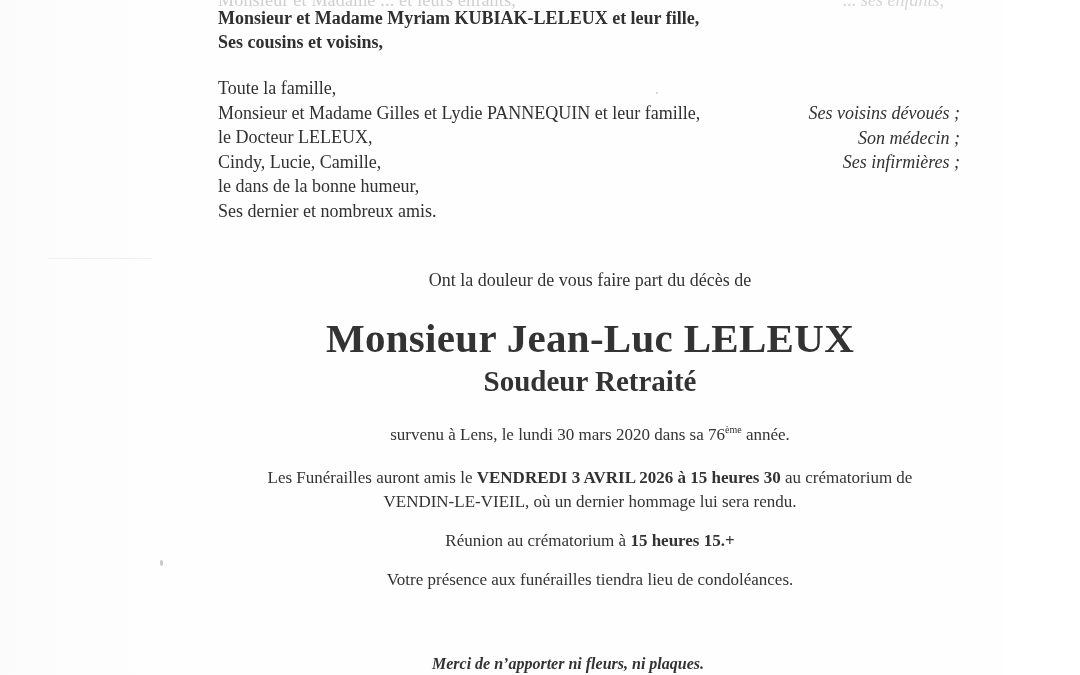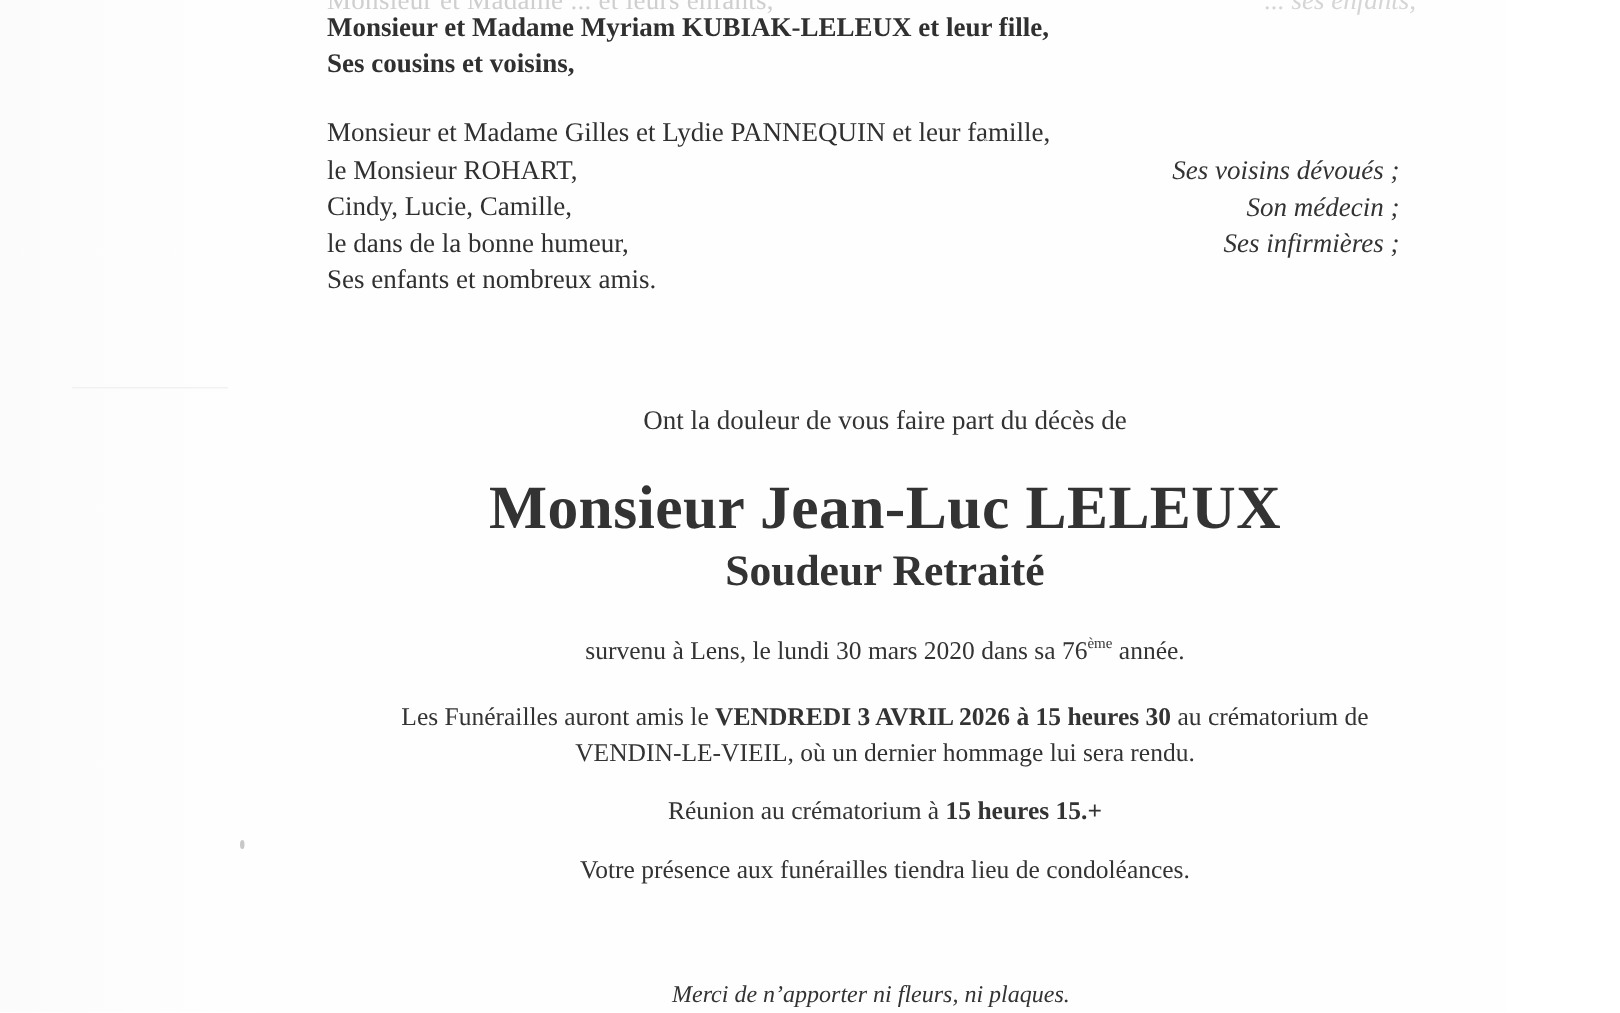--- a/index.html
+++ b/index.html
@@ -56,21 +56,21 @@
       position: absolute;
       left: 218px;
       top: 76px;
       font-size: 18px;
       line-height: 24.5px;
       color: #303030;
     }
     .group2 .line { white-space: nowrap; }
     .roles {
       position: absolute;
-      right: 71px;
+      right: 44px;
       top: 101px;
       text-align: right;
       font-size: 18px;
       line-height: 24.5px;
       font-style: italic;
       color: #333;
     }
     .roles .line { white-space: nowrap; }
     .center {
       position: absolute;
@@ -127,25 +127,25 @@
       right: 57px;
       top: 610px;
       font-size: 16px;
       font-style: italic;
       font-weight: bold;
       color: #333;
       white-space: nowrap;
     }
     .no-flowers {
       position: absolute;
-      left: 448px;
+      left: 432px;
       top: 655px;
       font-size: 16px;
       font-style: italic;
-      font-weight: normal;
+      font-weight: bold;
       color: #333;
       white-space: nowrap;
     }
     b { font-weight: bold; }
     .speck {
       position: absolute;
       background: #c8c8c8;
       border-radius: 50%;
     }
     .margin-shade {
@@ -172,25 +172,26 @@
 
   <div class="cut-line">Monsieur et Madame ... et leurs enfants,</div>
   <div class="cut-right">... ses enfants,</div>
 
   <div class="family-block">
     <div class="line">Monsieur et Madame Myriam KUBIAK-LELEUX et leur fille,</div>
     <div class="line">Ses cousins et voisins,</div>
   </div>
 
   <div class="group2">
+    <div class="line">Toute la famille,</div>
     <div class="line">Monsieur et Madame Gilles et Lydie PANNEQUIN et leur famille,</div>
-    <div class="line">le Monsieur ROHART,</div>
+    <div class="line">le Docteur LELEUX,</div>
     <div class="line">Cindy, Lucie, Camille,</div>
     <div class="line">le dans de la bonne humeur,</div>
-    <div class="line">Ses enfants et nombreux amis.</div>
+    <div class="line">Ses dernier et nombreux amis.</div>
   </div>
 
   <div class="roles">
     <div class="line">Ses voisins dévoués ;</div>
     <div class="line">Son médecin ;</div>
     <div class="line">Ses infirmières ;</div>
   </div>
 
   <div class="center announce">Ont la douleur de vous faire part du décès de</div>
 

